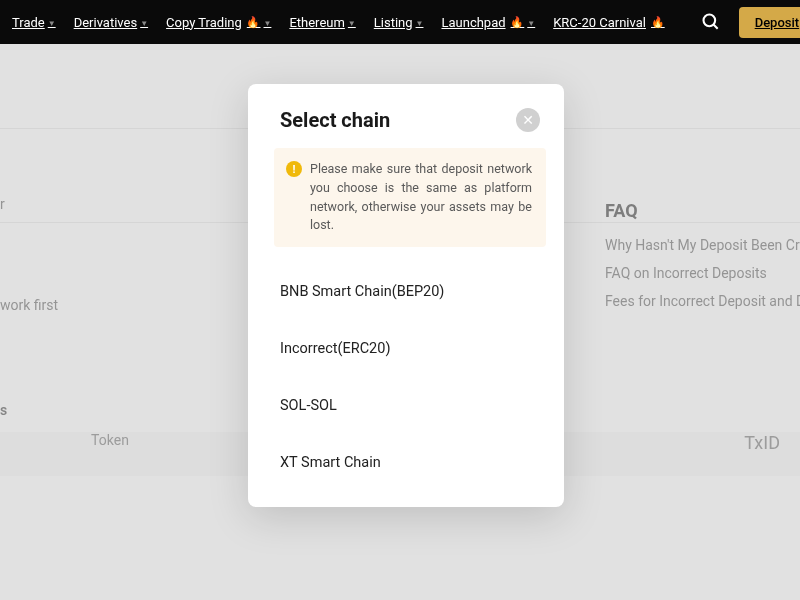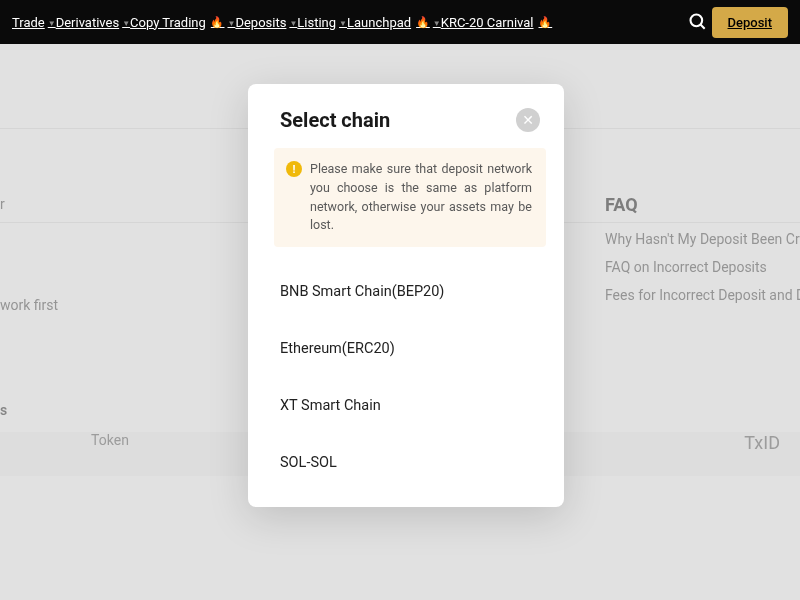--- a/index.html
+++ b/index.html
@@ -1,30 +1,30 @@
 <!DOCTYPE html>
 <html><head>
 <meta charset="utf-8">
 <style>
 * { margin: 0; padding: 0; box-sizing: border-box; }
 body { font-family: -apple-system, BlinkMacSystemFont, "Segoe UI", Roboto, Arial, sans-serif; width: 800px; height: 600px; overflow: hidden; background: #fff; position: relative; }
 
 
-.topnav { background: #0a0a0a; height: 44px; display: flex; align-items: center; padding: 0 12px; }
+.topnav { background: #0a0a0a; height: 44px; display: flex; align-items: center; padding: 0 12px; gap: 18px; }
 .nav-item { color: #fff; font-size: 13px; text-decoration: underline; cursor: pointer; display: flex; align-items: center; gap: 3px; white-space: nowrap; }
 .nav-item .chev { font-size: 8px; color: #888; margin-top: 2px; }
 .fire { color: #f59e0b; font-size: 11px; margin-left: 2px; }
 .nav-spacer { flex: 1; }
 .search-btn { width: 28px; height: 28px; display: flex; align-items: center; justify-content: center; cursor: pointer; }
 .search-btn svg { width: 20px; height: 20px; stroke: #fff; fill: none; stroke-width: 2.5; }
 .deposit-btn { background: #d4a948; color: #000; padding: 8px 16px; border-radius: 4px; font-size: 13px; font-weight: 500; text-decoration: underline; cursor: pointer; }
 
 
 .page-bg { position: relative; height: 556px; }
-.faq-section { position: absolute; right: 0; top: 150px; width: 195px; }
+.faq-section { position: absolute; right: 0; top: 156px; width: 195px; }
 .faq-title { font-weight: 700; font-size: 18px; color: #222; margin-bottom: 16px; }
 .faq-link { display: block; color: #555; font-size: 14px; margin-bottom: 12px; white-space: nowrap; overflow: hidden; }
 .left-col { position: absolute; left: 0; top: 150px; }
 .left-label1 { font-size: 14px; color: #555; }
 .left-label2 { font-size: 14px; color: #555; position:absolute; top:253px; left:0;}
 .left-label3 { font-size: 14px; color:#333; font-weight:600; position:absolute; top:358px; left:0;}
 .divider1 { position:absolute; top:84px; left:0; right:0; border-top:1px solid #e5e5e5;}
 .divider2 { position:absolute; top:178px; left:0; right:0; border-top:1px solid #e5e5e5;}
 .table-head { position:absolute; top:388px; left:0; right:0; background:#f5f5f5; height:44px; display:flex; align-items:flex-start; }
 .th-token { flex:0 0 220px; text-align:center; color:#666; font-size:14px;}
@@ -62,21 +62,21 @@
   <div class="nav-item">
       <span>Derivatives</span>
       <span class="chev">▼</span>
     </div>
   <div class="nav-item">
       <span>Copy Trading</span>
       <span class="fire">🔥</span>
       <span class="chev">▼</span>
     </div>
   <div class="nav-item">
-      <span>Deposits</span>
+      <span>Ethereum</span>
       <span class="chev">▼</span>
     </div>
   <div class="nav-item">
       <span>Listing</span>
       <span class="chev">▼</span>
     </div>
   <div class="nav-item">
       <span>Launchpad</span>
       <span class="fire">🔥</span>
       <span class="chev">▼</span>
@@ -124,17 +124,17 @@
     <div class="close-btn">
         <span>✕</span>
       </div>
   </div>
   <div class="warning-box">
     <div class="warn-icon">!</div>
     <div class="warning-text">Please make sure that deposit network you choose is the same as platform network, otherwise your assets may be lost.</div>
   </div>
   <div class="chain-list">
     <div class="chain-item">BNB Smart Chain(BEP20)</div>
-    <div class="chain-item">Ethereum(ERC20)</div>
+    <div class="chain-item">Incorrect(ERC20)</div>
+    <div class="chain-item">SOL-SOL</div>
     <div class="chain-item">XT Smart Chain</div>
-    <div class="chain-item">SOL-SOL</div>
   </div>
 </div>
 
 </body></html>

